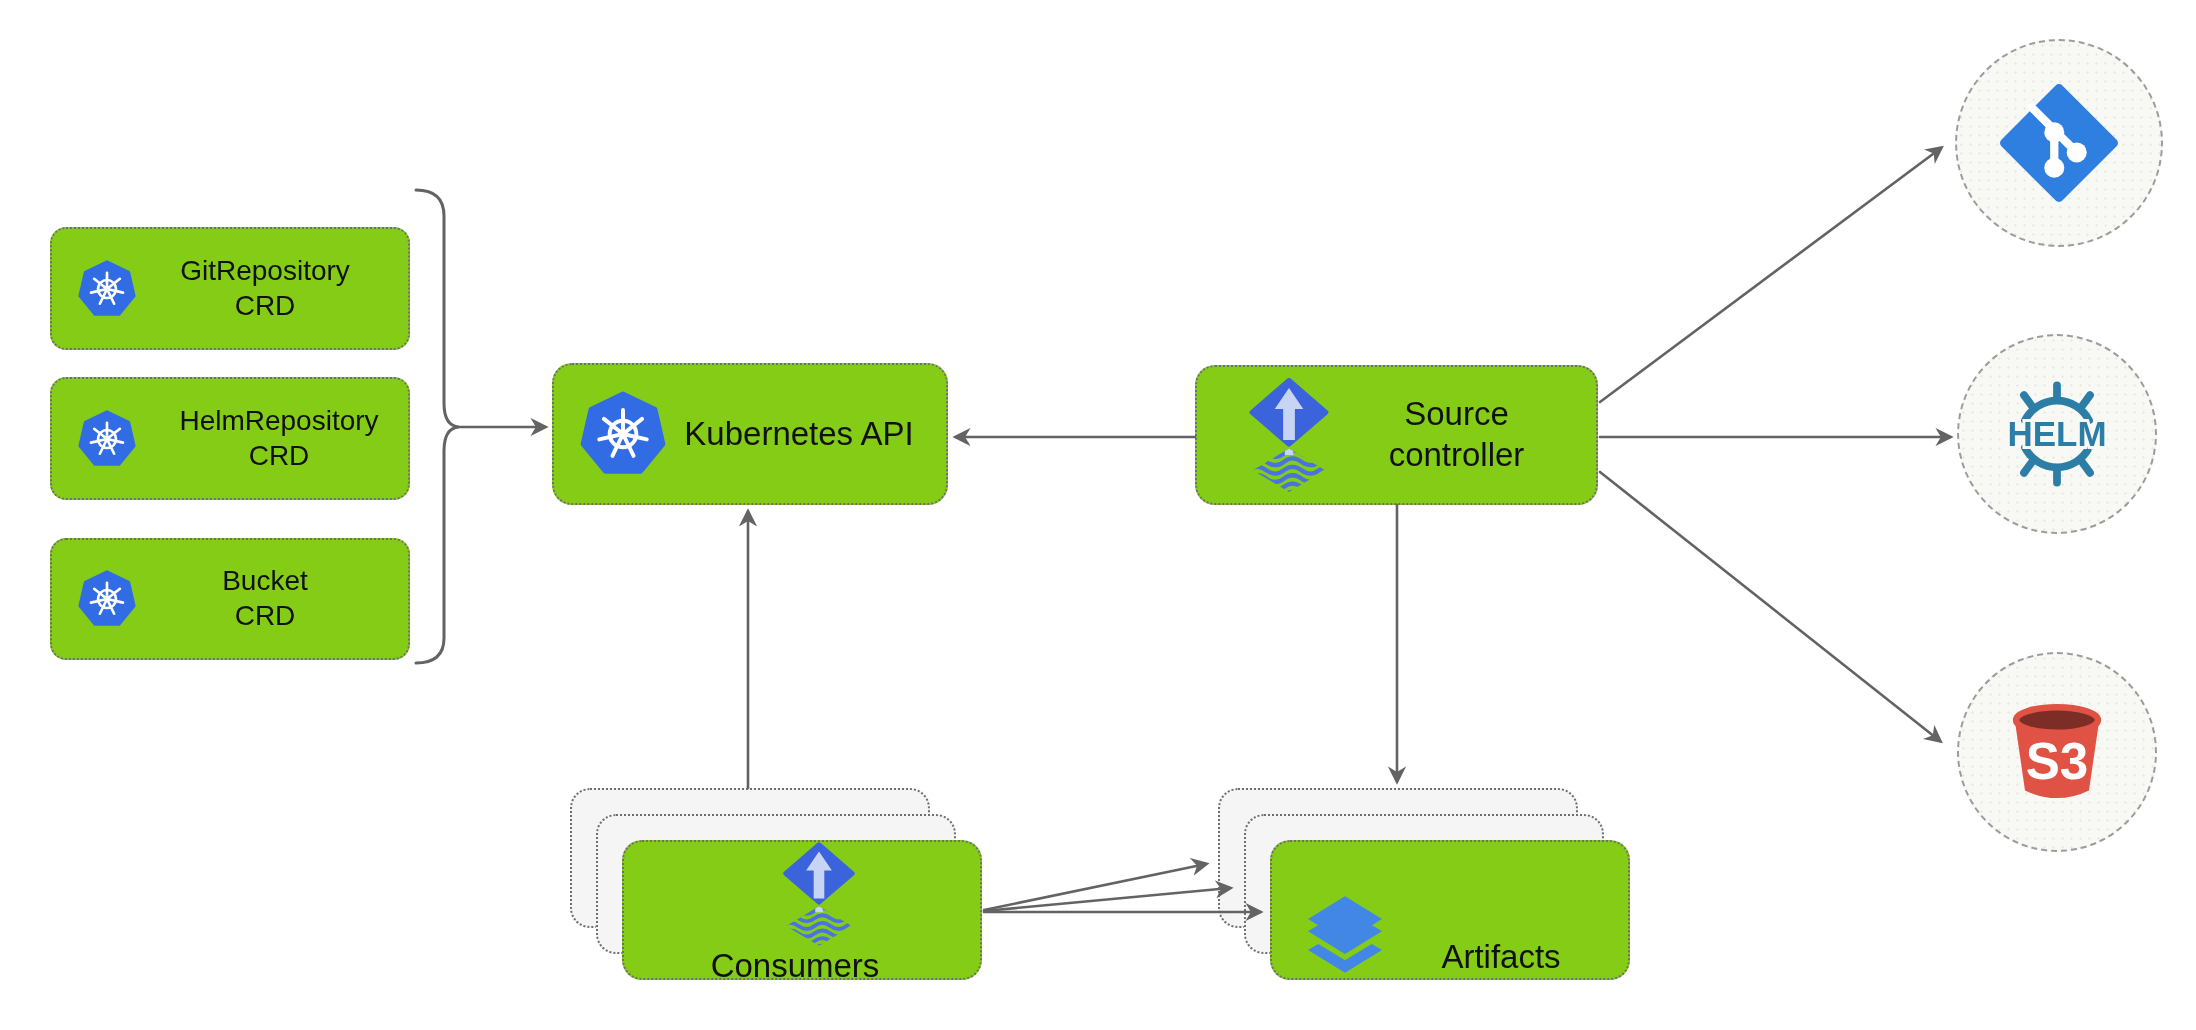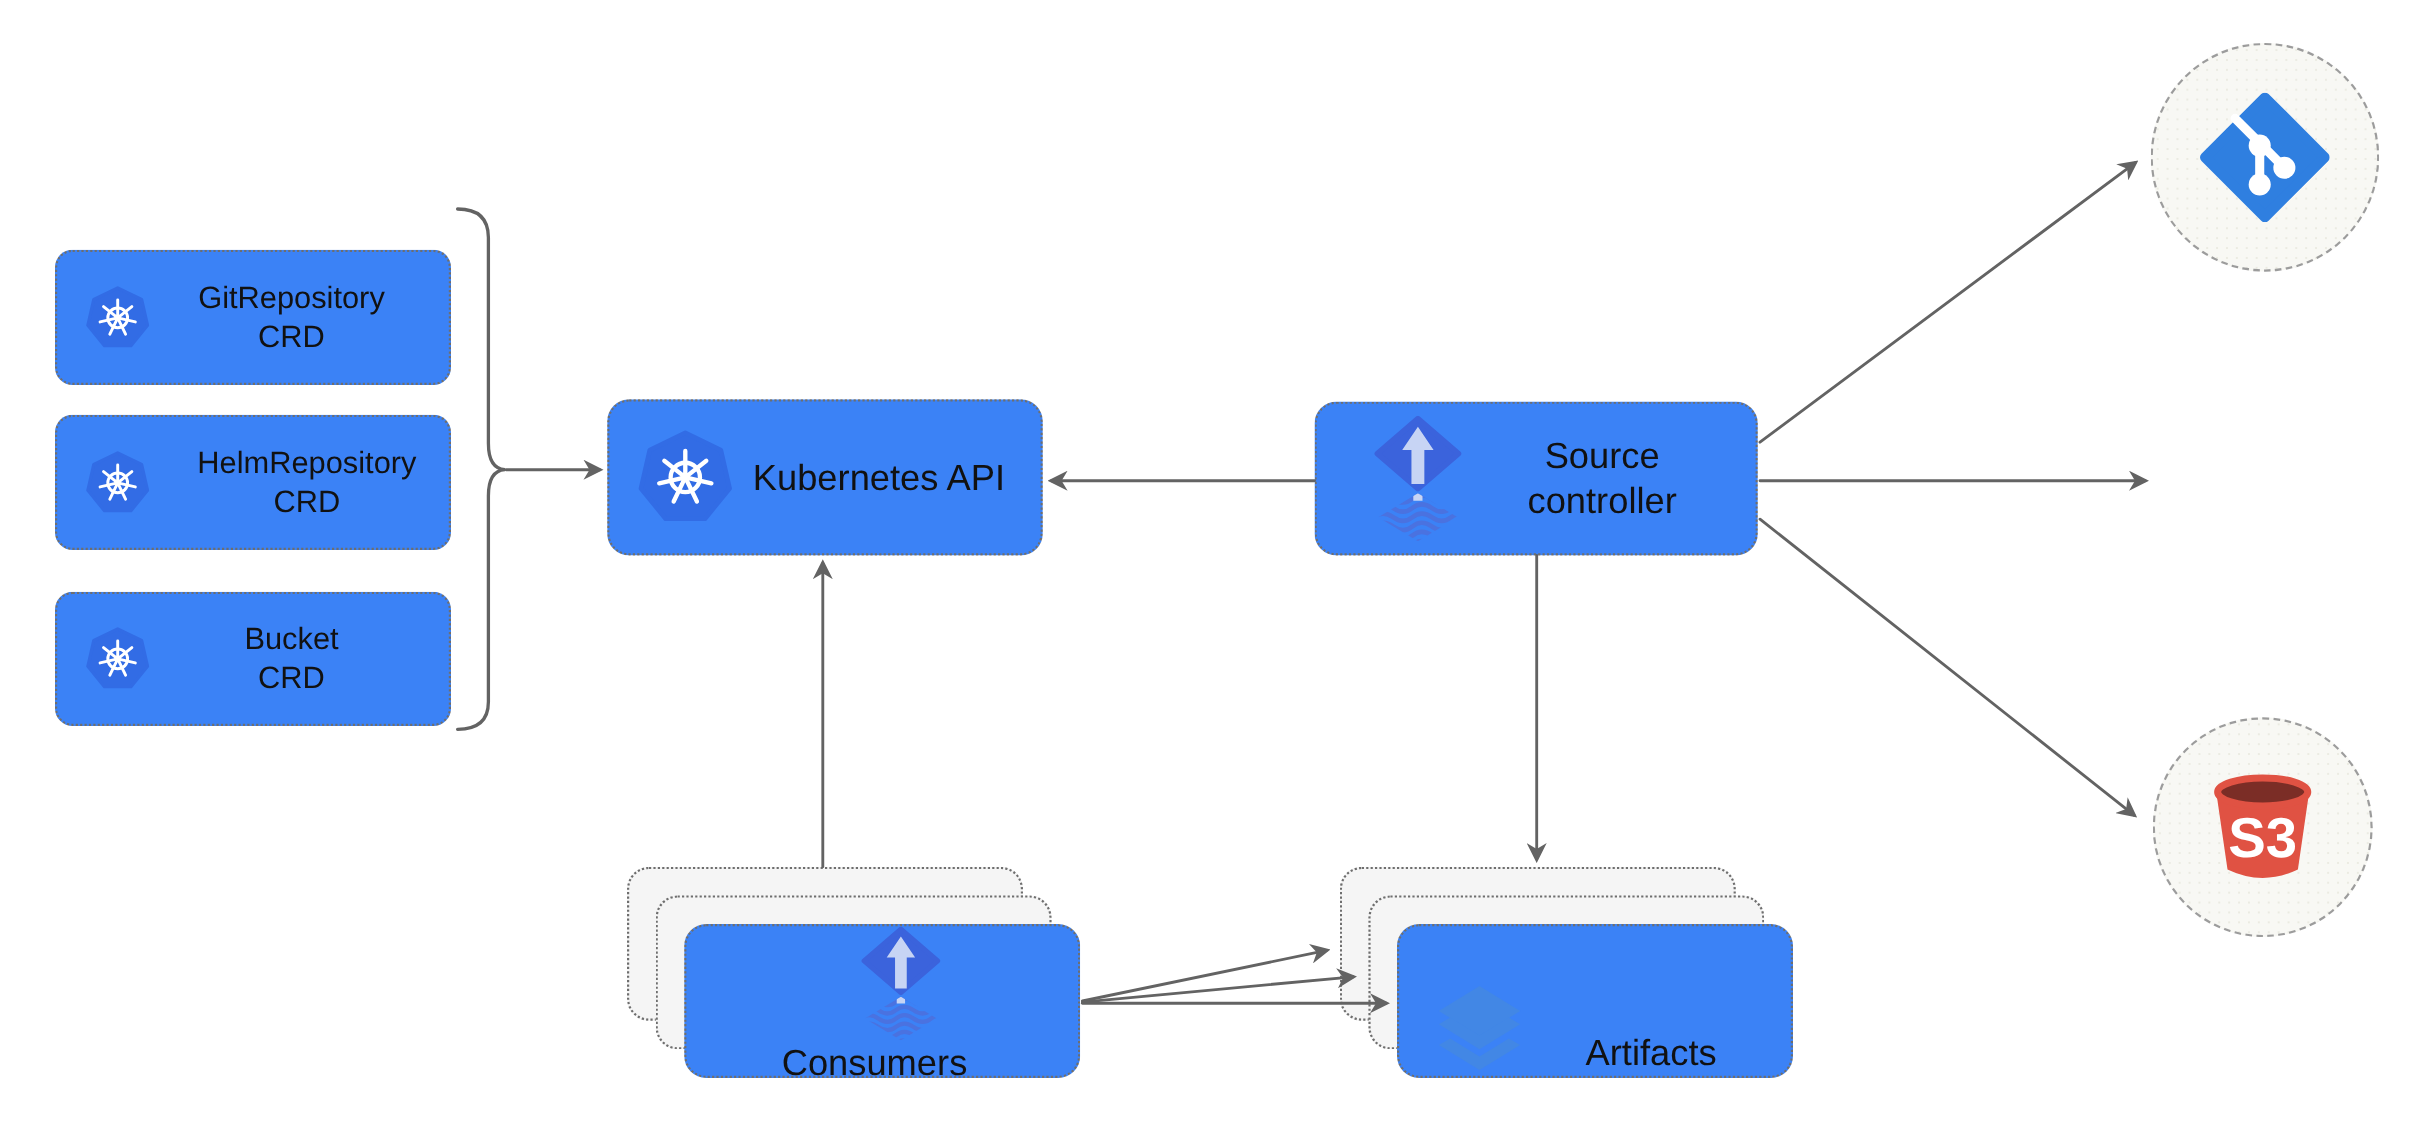--- a/index.html
+++ b/index.html
@@ -2,21 +2,21 @@
 <html><head>
 <meta charset="utf-8">
 <style>
   html,body { margin:0; padding:0; background:#ffffff; }
   .canvas {
     position:relative; width:2196px; height:1030px; background:#ffffff;
     font-family:"Liberation Sans", sans-serif; color:#111; overflow:hidden;
   }
   .node {
     position:absolute; box-sizing:border-box;
-    background:#3b82f6; border:2.2px dotted #6e6e6e; border-radius:20px;
+    background:#84cc16; border:2.2px dotted #6e6e6e; border-radius:20px;
     display:flex; align-items:center;
   }
   .node .icon { flex:0 0 auto; margin-left:26px; }
   .node .label { flex:1 1 auto; text-align:center; padding-right:14px; }
   .crd { border-radius:16px; }
   .crd .label { font-size:28px; line-height:1.24; }
   .crd .label span { display:block; }
   .big .label { font-size:33px; line-height:1.24; }
   .big .label span { display:block; }
   .stackbox { position:absolute; box-sizing:border-box; width:360px; height:140px;
@@ -159,20 +159,35 @@
       <span>Artifacts</span>
     </div>
   </div>
 
   <div class="circle-node" style="left:1955px; top:39px; width:208px; height:208px;">
     <svg width="118" height="118">
         <use href="#git"></use>
       </svg>
   </div>
 
+  <div class="circle-node" style="left:1957px; top:334px; width:200px; height:200px;">
+    <svg width="136" height="110" viewBox="0 0 140 110">
+      <g stroke="#2d7ea6" stroke-width="8" fill="none" stroke-linecap="round">
+        <path d="M37,41 A37,37 0 0 1 103,41"></path>
+        <path d="M37,69 A37,37 0 0 0 103,69"></path>
+        <line x1="70" y1="17" x2="70" y2="5"></line>
+        <line x1="44" y1="26" x2="36" y2="15"></line>
+        <line x1="96" y1="26" x2="104" y2="15"></line>
+        <line x1="70" y1="93" x2="70" y2="105"></line>
+        <line x1="44" y1="84" x2="36" y2="95"></line>
+        <line x1="96" y1="84" x2="104" y2="95"></line>
+      </g>
+      <text x="70" y="67" text-anchor="middle" font-size="36" font-weight="bold" fill="#2d7ea6" paint-order="stroke" stroke="#f8f8f4" stroke-width="6">HELM</text>
+    </svg>
+  </div>
 
   <div class="circle-node" style="left:1957px; top:652px; width:200px; height:200px;justify-content:center;">
     <svg width="128" height="128" viewBox="0 0 100 100">
       <path d="M17,25 L83,25 L75,80 Q50,92 25,80 Z" fill="#e05243"></path>
       <ellipse cx="50" cy="25" rx="32" ry="10" fill="#7b2d26" stroke="#e05243" stroke-width="5"></ellipse>
       <text x="50" y="71" text-anchor="middle" font-size="40" font-weight="bold" fill="#ffffff">S3</text>
     </svg>
   </div>
 
   <svg class="wires" width="2196" height="1030" viewBox="0 0 2196 1030">

